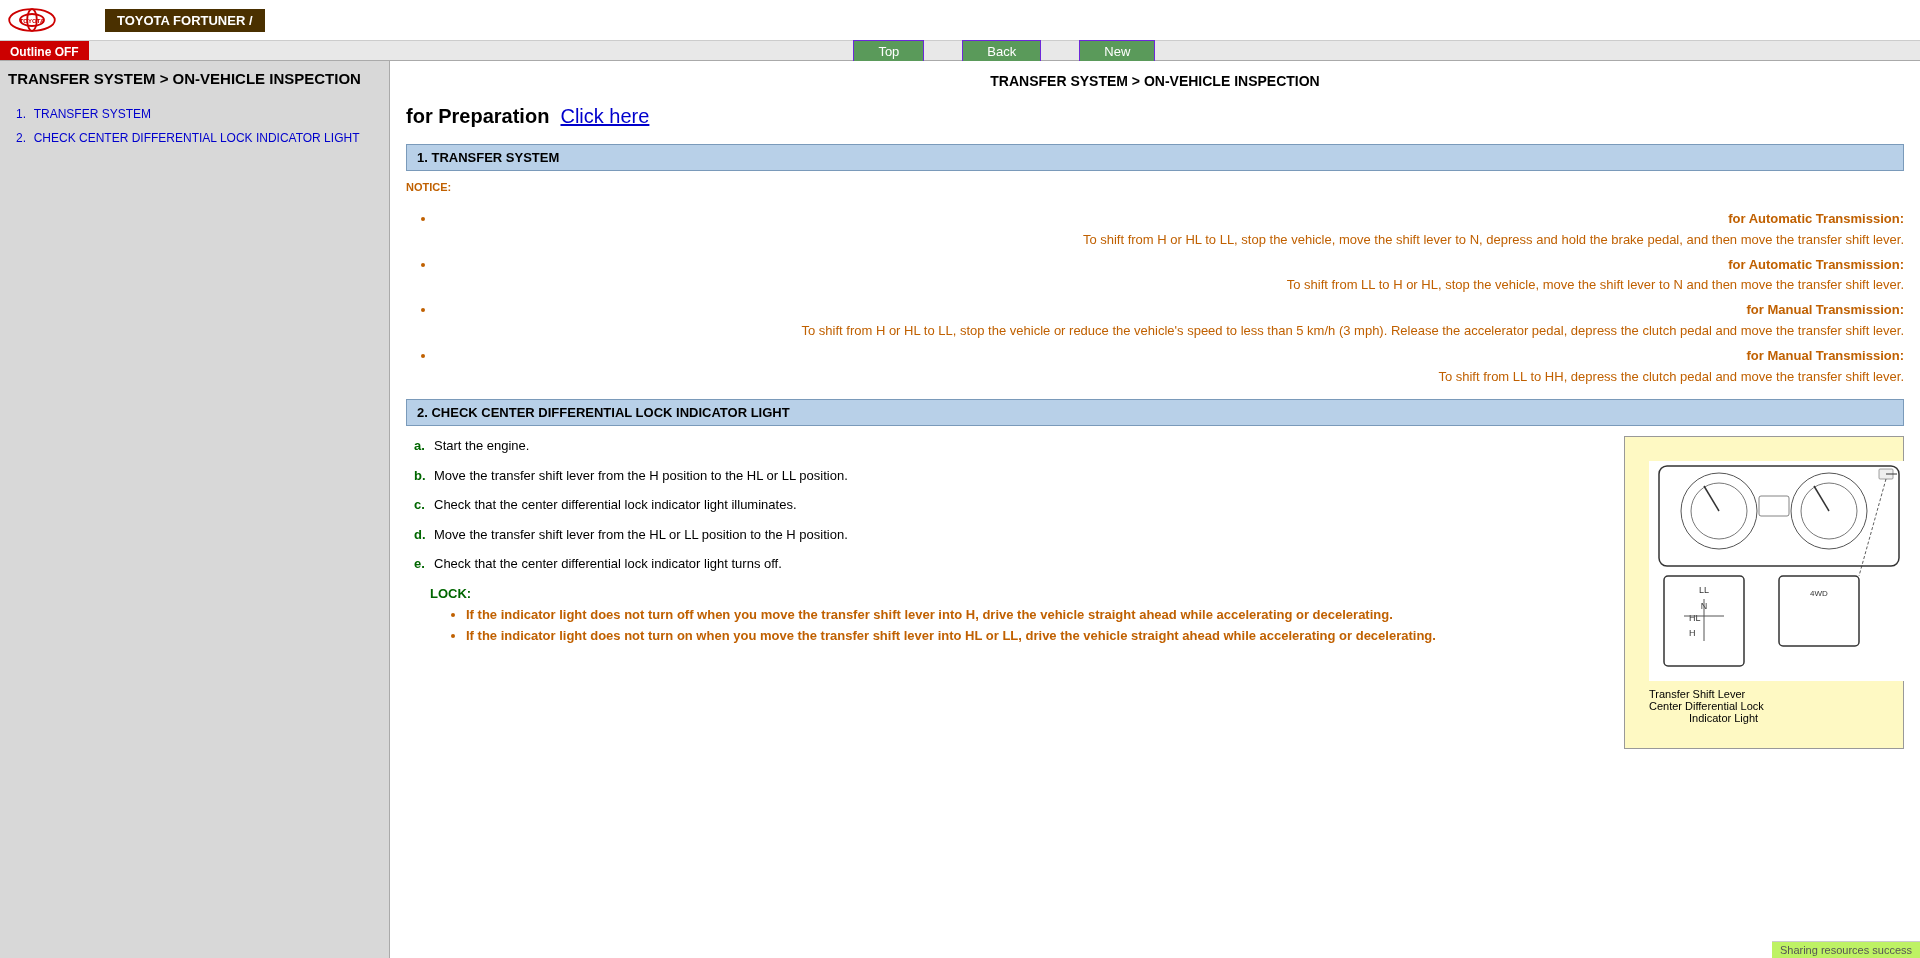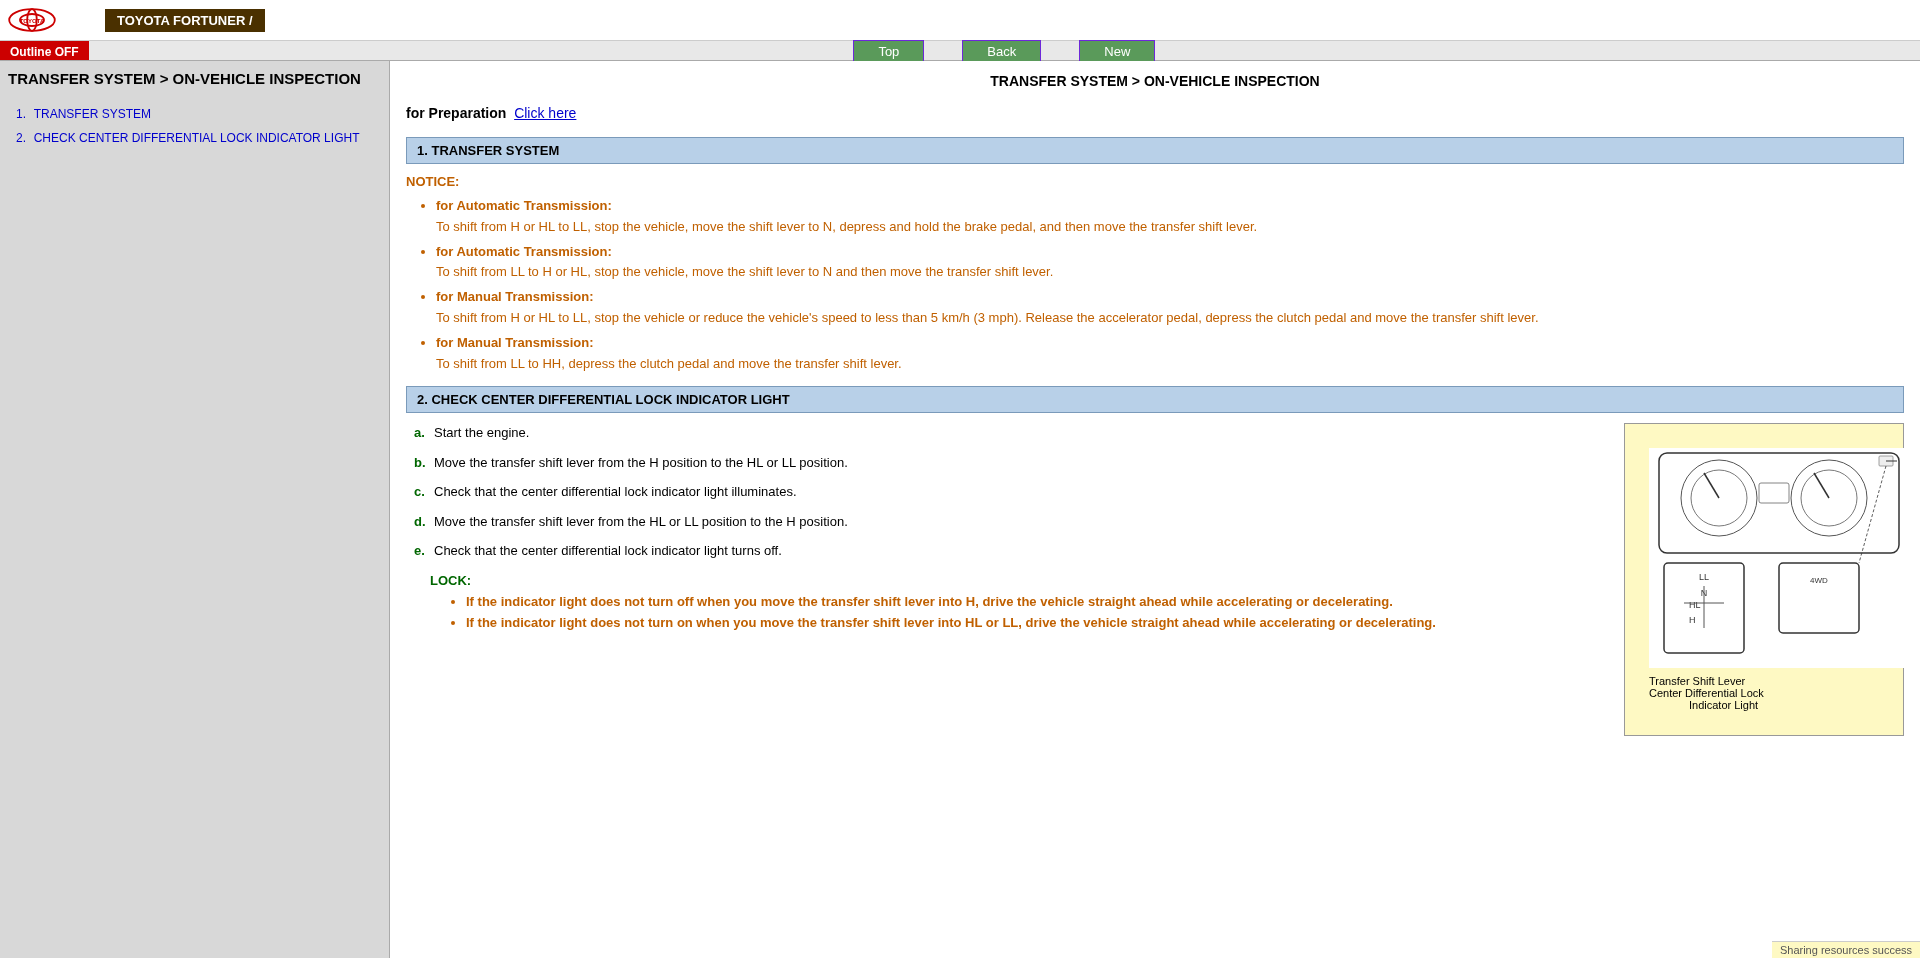--- a/index.html
+++ b/index.html
@@ -119,51 +119,51 @@
     }
     #content-heading {
       text-align: center;
       font-size: 14px;
       font-weight: bold;
       color: #000;
       margin-bottom: 12px;
       padding-bottom: 4px;
     }
     #preparation-line {
-      font-size: 14px;
+      font-size: 20px;
       margin-bottom: 16px;
     }
     #preparation-line strong { font-weight: bold; }
     #preparation-line a { color: #00c; }
 
     .section-header {
       background: #b8d0e8;
       border: 1px solid #7a9aba;
       padding: 5px 10px;
       font-size: 13px;
       font-weight: bold;
       color: #000;
       margin-bottom: 10px;
     }
 
     .notice-label {
       color: #c06000;
       font-weight: bold;
-      font-size: 13px;
-      margin-bottom: 7px;
+      font-size: 11px;
+      margin-bottom: 16px;
     }
     .notice-list {
       list-style: disc;
       padding-left: 30px;
       color: #c06000;
       font-size: 13px;
       line-height: 1.6;
       margin-bottom: 12px;
     }
-    .notice-list li { margin-bottom: 4px; }
+    .notice-list li { margin-bottom: 4px; text-align: right; }
     .notice-list li strong { font-weight: bold; }
     .step-list {
       list-style: none;
       padding-left: 8px;
       margin-bottom: 12px;
     }
     .step-list li {
       margin-bottom: 10px;
       font-size: 13px;
       line-height: 1.5;
@@ -218,21 +218,21 @@
     }
     .section2-steps {
       flex: 1;
     }
 
     
     #statusbar {
       position: fixed;
       bottom: 0;
       right: 0;
-      background: #fef9c3;
+      background: #bef264;
       border-top: 1px solid #ccc;
       padding: 2px 8px;
       font-size: 11px;
       color: #555;
     }
   </style>
 </head>
 <body>
 
 <div id="header">

